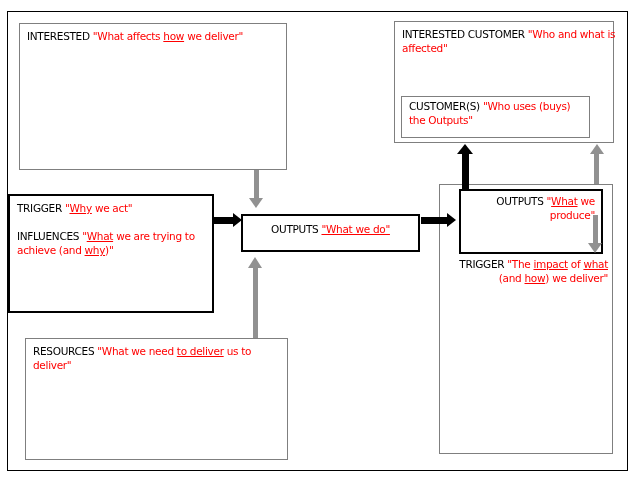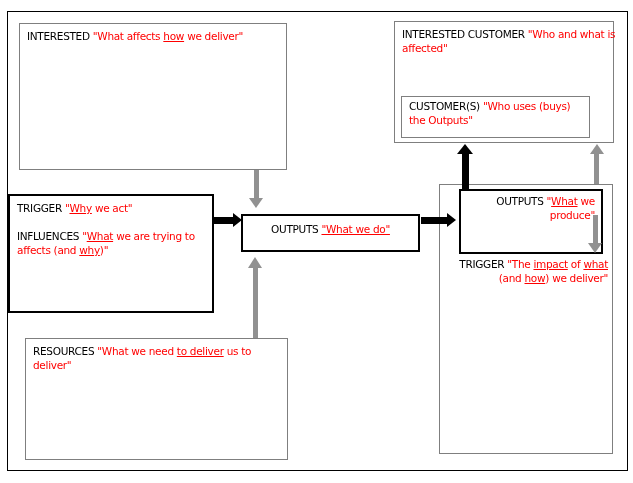--- a/index.html
+++ b/index.html
@@ -35,21 +35,21 @@
         <div class="tline"><span class="blk">INTERESTED </span><span class="red">"What affects </span><span class="red u">how</span><span class="red"> we deliver"</span></div>
       </div>
   </div>
 
   <div class="box blackb" style="left:8px; top:194px; width:206px; height:119px;">
     <div class="pad" style="padding-bottom:0;">
         <div class="tline"><span class="blk">TRIGGER </span><span class="red">"</span><span class="red u">Why</span><span class="red"> we act"</span></div>
       </div>
     <div class="pad" style="padding-top:14px;">
         <div class="tline"><span class="blk">INFLUENCES </span><span class="red">"</span><span class="red u">What</span><span class="red"> we are trying to</span></div>
-        <div class="tline"><span class="red">affects (and </span><span class="red u">why</span><span class="red">)"</span></div>
+        <div class="tline"><span class="red">achieve (and </span><span class="red u">why</span><span class="red">)"</span></div>
       </div>
   </div>
 
   <div class="box gray" style="left:25px; top:338px; width:263px; height:122px;">
     <div class="pad">
         <div class="tline"><span class="blk">RESOURCES </span><span class="red">"What we need </span><span class="red u">to deliver</span><span class="red"> us to</span></div>
         <div class="tline"><span class="red">deliver"</span></div>
       </div>
   </div>
 

